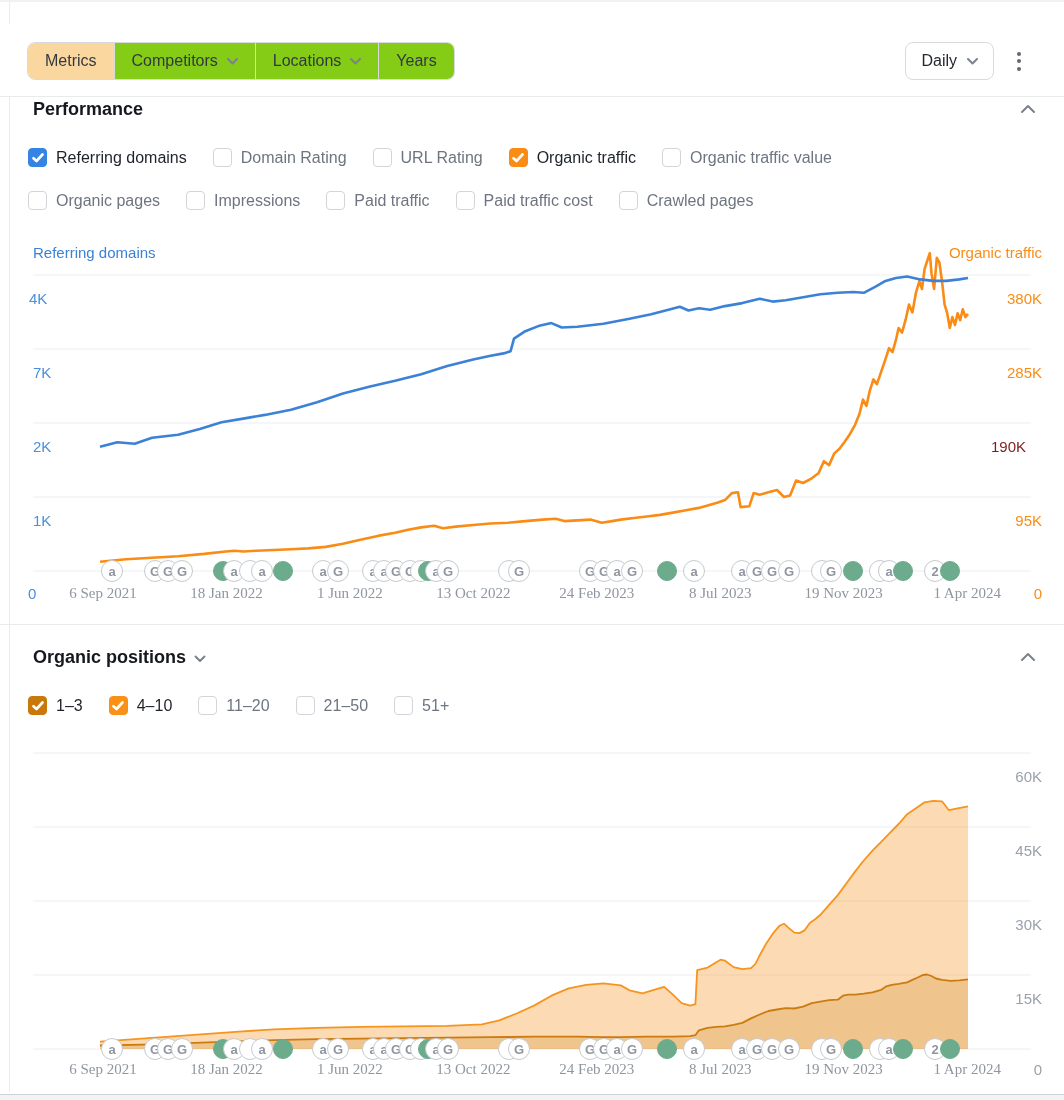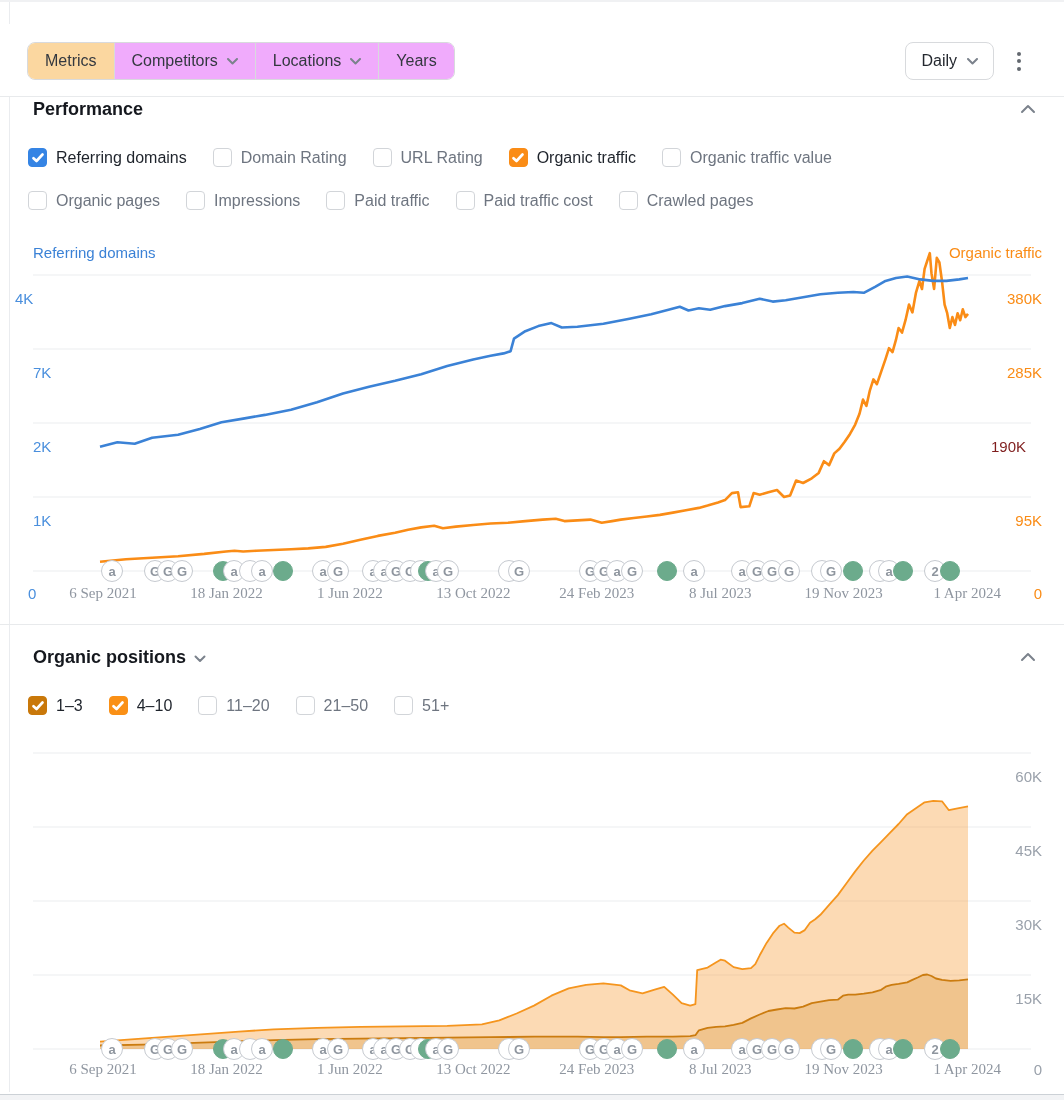--- a/index.html
+++ b/index.html
@@ -9,21 +9,21 @@
     background:#ffffff; color:#1d212a; overflow:hidden; position:relative;
   }
   .page { position:absolute; inset:0; background:#fff; border-top:2px solid #f0f1f3; }
   .edge-left { position:absolute; left:9px; top:0; bottom:8px; width:1px; background:#eaecef; }
   .bottom-line { position:absolute; left:0; right:0; top:1092px; height:1px; background:#ccd1d6; }
   .bottom-strip { position:absolute; left:0; right:0; top:1093px; height:7px; background:#f2f3f5; }
 
   
   .toolbar { position:absolute; left:0; top:0; width:100%; height:73px; border-bottom:1px solid #e8eaec; background:#fff;margin-top:22px; }
   .seg-group { position:absolute; left:27px; top:18px; height:38px; display:flex; border:1px solid #d8dadd; border-radius:8px; overflow:hidden; background:#fff; }
-  .seg { display:flex; align-items:center; gap:9px; padding:0 17px; font-size:16px; color:#33383f; background:#f0abfc; border-right:1px solid #d8dadd; cursor:pointer; }
+  .seg { display:flex; align-items:center; gap:9px; padding:0 17px; font-size:16px; color:#33383f; background:#84cc16; border-right:1px solid #d8dadd; cursor:pointer; }
   .seg:last-child { border-right:none; }
   .seg.active { background:#fbd7a0; }
   .chev { width:11px; height:7px; flex:0 0 auto; }
   .chev polyline { fill:none; stroke:#7b828c; stroke-width:2; stroke-linecap:round; stroke-linejoin:round; }
   .right-controls { position:absolute; right:33px; top:18px; height:38px; display:flex; align-items:center; gap:13px; }
   .btn { display:flex; align-items:center; gap:10px; height:38px; padding:0 15px; border:1px solid #d8dadd; border-radius:8px; background:#fff; font-size:16px; color:#24282f; cursor:pointer; }
   .kebab { width:24px; height:38px; display:flex; flex-direction:column; align-items:center; justify-content:center; gap:3.5px; cursor:pointer; }
   .kebab i { width:4px; height:4px; border-radius:50%; background:#63686f; }
 
   
@@ -159,21 +159,21 @@
   <svg class="chart" id="chart1" style="left:33px; top:263px;" width="998" height="306" viewBox="0 0 998 306">
       <line x1="0" x2="998" y1="306" y2="306" stroke="#ebedef" stroke-width="1"></line>
       <line x1="0" x2="998" y1="232" y2="232" stroke="#ebedef" stroke-width="1"></line>
       <line x1="0" x2="998" y1="158" y2="158" stroke="#ebedef" stroke-width="1"></line>
       <line x1="0" x2="998" y1="84" y2="84" stroke="#ebedef" stroke-width="1"></line>
       <line x1="0" x2="998" y1="10" y2="10" stroke="#ebedef" stroke-width="1"></line>
       <path d="M67.0,296.7 L93.0,294.3 L119.1,292.8 L145.1,291.2 L171.2,288.9 L192.9,286.5 L201.5,285.7 L210.2,286.5 L223.2,285.7 L240.6,285.0 L258.0,284.2 L275.3,283.4 L292.7,281.9 L310.0,278.7 L327.4,274.8 L344.8,270.9 L362.1,267.8 L375.1,264.7 L388.2,262.4 L401.2,260.8 L409.9,263.2 L422.9,261.6 L440.2,260.0 L457.6,258.5 L475.0,257.7 L492.3,256.1 L509.7,254.6 L522.7,253.8 L531.4,256.1 L544.4,255.4 L557.4,254.6 L568.7,257.7 L579.1,256.1 L587.8,254.6 L600.8,253.0 L613.8,251.5 L626.9,249.9 L639.9,247.6 L652.9,245.2 L665.9,242.9 L674.6,240.6 L685.0,237.5 L692.0,235.1 L698.9,228.1 L705.0,227.3 L707.6,242.1 L716.3,241.3 L720.6,228.1 L726.7,229.7 L735.4,227.3 L744.0,225.0 L751.0,232.0 L757.1,230.4 L763.1,215.6 L770.1,218.0 L778.8,213.3 L785.7,207.9 L790.9,196.2 L796.1,200.1 L801.3,188.4 L806.5,183.7 L811.7,176.7 L817.0,168.9 L822.2,159.6 L826.5,148.7 L830.0,134.6 L833.4,140.9 L836.9,125.3 L840.4,114.4 L843.9,119.1 L848.2,106.6 L852.5,94.1 L856.0,83.2 L859.5,87.1 L863.0,74.7 L865.6,63.0 L869.0,67.6 L872.5,55.2 L876.0,39.6 L879.4,47.4 L882.9,27.9 L886.4,16.2 L889.0,24.0 L891.6,3.8 L894.2,-4.0 L896.8,-11.8 L898.5,8.4 L901.1,24.0 L903.8,-7.1 L906.4,-2.5 L909.0,16.2 L911.6,39.6 L914.2,48.2 L916.8,63.0 L919.4,52.1 L922.0,59.9 L924.6,48.2 L927.2,55.2 L929.8,44.3 L932.4,52.1 L935.0,48.9" fill="none" stroke="#fa8c16" stroke-width="2.6" stroke-linejoin="round"></path>
       <path d="M67.0,181.7 L84.4,177.2 L101.7,178.7 L119.1,172.8 L145.1,169.8 L166.8,163.9 L188.5,157.3 L210.2,153.6 L231.9,149.9 L258.0,144.7 L284.0,137.3 L310.0,128.4 L336.1,121.7 L362.1,115.8 L388.2,109.2 L414.2,101.0 L440.2,94.4 L457.6,90.7 L470.6,88.4 L477.6,86.2 L481.0,73.6 L492.3,66.2 L505.3,61.1 L518.4,58.1 L528.8,62.5 L544.4,61.8 L570.4,58.8 L596.5,53.7 L618.2,49.2 L635.5,44.8 L646.8,41.8 L655.5,45.5 L665.9,43.3 L677.2,44.8 L692.0,41.1 L709.3,38.1 L726.7,33.7 L739.7,36.6 L752.7,35.2 L770.1,32.2 L787.4,29.2 L804.8,27.8 L820.4,27.0 L830.8,27.8 L842.1,21.8 L852.5,15.9 L863.0,13.0 L874.2,11.5 L887.3,14.4 L900.3,15.9 L913.3,15.9 L926.3,14.4 L935.0,13.0" fill="none" stroke="#3b82d6" stroke-width="2.6" stroke-linejoin="round"></path>
     </svg>
   <div id="chart1-ticks">
-      <div class="tick" style="left: 15px; top: 288px; color: rgb(74, 143, 221);">4K</div>
+      <div class="tick" style="left: 29px; top: 288px; color: rgb(74, 143, 221);">4K</div>
       <div class="tick" style="left: 33px; top: 362px; color: rgb(74, 143, 221);">7K</div>
       <div class="tick" style="left: 33px; top: 436px; color: rgb(74, 143, 221);">2K</div>
       <div class="tick" style="left: 33px; top: 510px; color: rgb(74, 143, 221);">1K</div>
       <div class="tick right" style="right: 22px; top: 288px; color: rgb(250, 140, 22);">380K</div>
       <div class="tick right" style="right: 22px; top: 362px; color: rgb(250, 140, 22);">285K</div>
       <div class="tick right" style="right: 38px; top: 436px; color: #7f1d1d; margin-left: 24px;">190K</div>
       <div class="tick right" style="right: 22px; top: 510px; color: rgb(250, 140, 22);">95K</div>
       <div class="tick" style="left: 28px; top: 583px; color: rgb(74, 143, 221);">0</div>
       <div class="tick right" style="right: 22px; top: 583px; color: rgb(250, 140, 22);">0</div>
       <div class="xdate" style="left: 103.038px; top: 583px;">6 Sep 2021</div>

